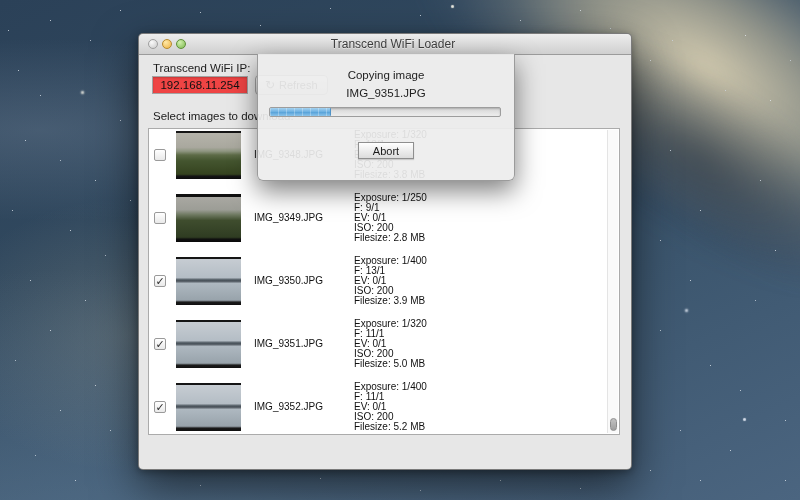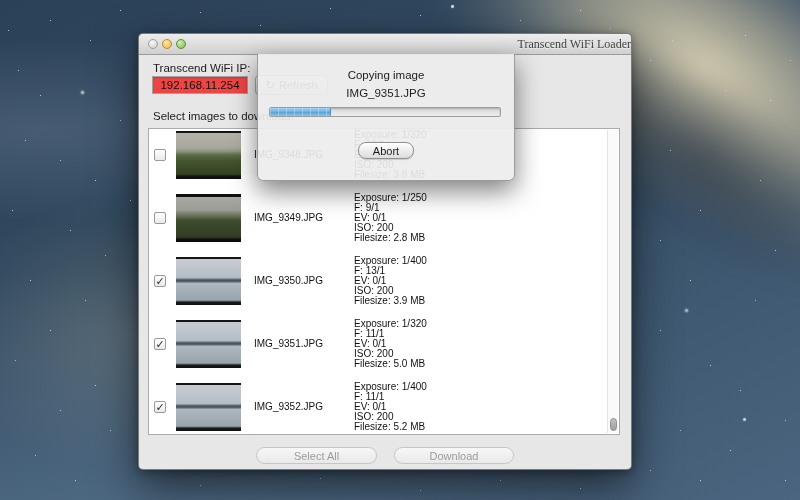--- a/index.html
+++ b/index.html
@@ -37,22 +37,22 @@
     452px 6px 1px 1px rgba(255,253,240,0.9),
     686px 310px 2px 1px rgba(240,245,255,0.9),
     744px 419px 1px 1px rgba(240,245,255,0.85);}
 
   
   .window{position:absolute;left:138px;top:33px;width:494px;height:437px;border-radius:5px;
     background:#e7e7e7;border:1px solid rgba(50,50,50,0.6);box-sizing:border-box;
     box-shadow:0 18px 45px rgba(0,0,0,0.55), 0 2px 8px rgba(0,0,0,0.35);}
   .titlebar{position:absolute;left:0;top:0;right:0;height:20px;border-radius:5px 5px 0 0;
     background:linear-gradient(#ededed,#cfcfcf);border-bottom:1px solid #9b9b9b;}
-  .title{position:absolute;left:16px;right:0;top:3px;text-align:right;font-size:12px;color:#3f3f3f;
-    text-shadow:0 1px 0 rgba(255,255,255,0.6);font-family:Liberation Serif, serif;}
+  .title{position:absolute;left:16px;right:0;top:3px;text-align:center;font-size:12px;color:#3f3f3f;
+    text-shadow:0 1px 0 rgba(255,255,255,0.6);}
   .light{position:absolute;top:5px;width:10px;height:10px;border-radius:50%;box-sizing:border-box;}
   .light.close{left:9px;background:radial-gradient(circle at 35% 30%,#fafafa,#c9c9c9);border:1px solid #9f9f9f;}
   .light.min{left:23px;background:radial-gradient(circle at 35% 30%,#ffe9a8,#edb244);border:1px solid #b78a2e;}
   .light.zoom{left:37px;background:radial-gradient(circle at 35% 30%,#d2f0ae,#7cb94f);border:1px solid #5f8f39;}
 
   .content{position:absolute;left:0;top:20px;right:0;bottom:0;padding-left:31px;}
   .label{position:absolute;font-size:11.5px;color:#1c1c1c;}
   .ip-label{left:14px;top:8px;}
   .select-label{left:14px;top:56px;}
   .ip-input{position:absolute;left:13px;top:22px;width:86px;height:14px;border:1px solid #a3a3a3;
@@ -96,21 +96,21 @@
   .sheet-file{position:absolute;left:0;right:0;top:33px;text-align:center;font-size:11.5px;color:#222;}
   .progress{position:absolute;left:11px;right:13px;top:53px;height:10px;border:1px solid #9d9d9d;
     border-radius:2px;background:linear-gradient(#d6d6d6,#eeeeee);box-sizing:border-box;
     box-shadow:inset 0 1px 2px rgba(0,0,0,0.2);overflow:hidden;}
   .progress-fill{height:100%;width:26%;border-radius:1px;
     background:
       repeating-linear-gradient(90deg, rgba(255,255,255,0.28) 0 1px, transparent 1px 8px),
       linear-gradient(#a5d2f0 0%,#6fb2e2 45%,#5aa4da 55%,#8cc4ea 100%);
     border-right:1px solid #4f92c6;}
   .abort-btn{position:absolute;left:50%;top:88px;transform:translateX(-50%);width:56px;height:17px;
-    background:linear-gradient(#ffffff,#dcdcdc);border:1px solid #8f8f8f;border-radius:8px;
+    background:linear-gradient(#ffffff,#dcdcdc);border:1px solid #8f8f8f;border-radius:0;
     font-size:11px;color:#1a1a1a;text-align:center;line-height:16px;box-sizing:border-box;
     box-shadow:0 1px 1px rgba(0,0,0,0.15);}
 </style>
 </head>
 <body>
 
 <div class="desktop">
   <div class="galaxy"></div>
   <div class="dust"></div>
   <div class="stars"></div>
@@ -195,24 +195,20 @@
                 <div>ISO: 200</div>
                 <div>Filesize: 5.2 MB</div>
               </span>
   </div>
           </div>
         <div class="scroll-track">
           <div class="scroll-thumb"></div>
         </div>
       </div>
 
-      <div class="btn-row">
-        <div class="pill select-all">Select All</div>
-        <div class="pill download">Download</div>
-      </div>
     </div>
 
     <div class="sheet">
       <div class="sheet-title">Copying image</div>
       <div class="sheet-file">IMG_9351.JPG</div>
       <div class="progress">
         <div class="progress-fill" style="width: 26%;"></div>
       </div>
       <div class="abort-btn">Abort</div>
     </div>

